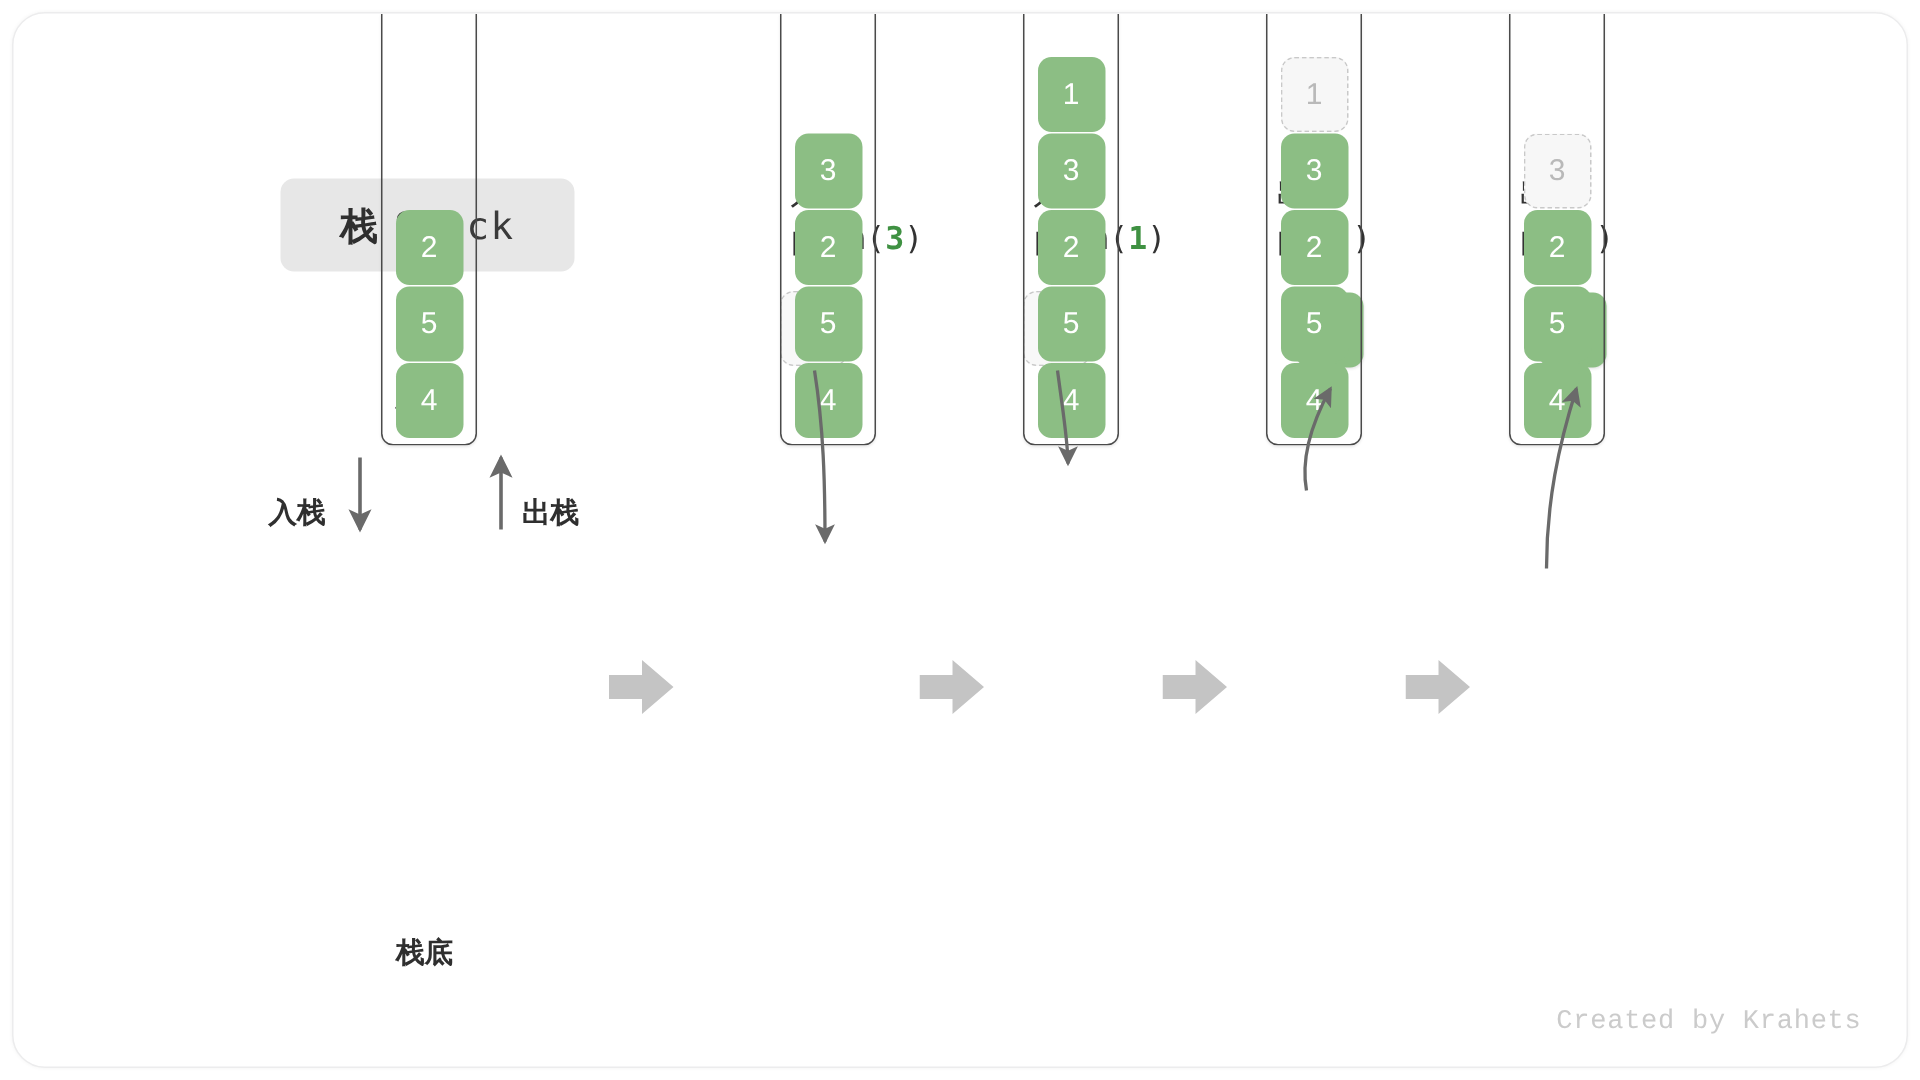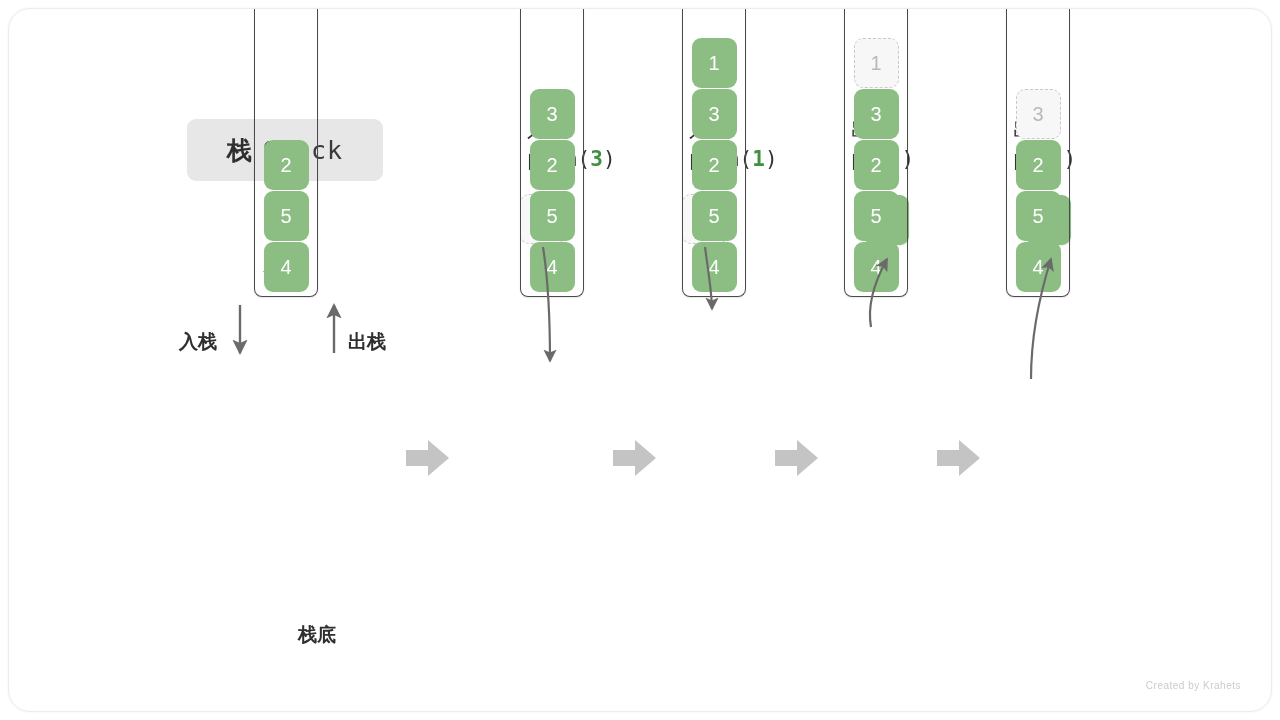--- a/index.html
+++ b/index.html
@@ -53,21 +53,21 @@
 
   
   .cjk-bold {
     font-size: 19px;
     font-weight: bold;
     color: #2f2f2f;
     white-space: nowrap;
   }
 
   #label-top    { position: absolute; left: 255px; top: 245px; }
-  #label-bottom { position: absolute; left: 255px; top: 613px; margin-left: 34px; }
+  #label-bottom { position: absolute; left: 255px; top: 613px; }
   #label-push   { position: absolute; left: 170px; top: 320px; }
   #label-pop    { position: absolute; left: 339px; top: 320px; }
 
   
   .col-head {
     position: absolute;
     top: 104px;
     width: 170px;
     text-align: left;
   }
@@ -164,22 +164,22 @@
     left: 0; top: 0;
     width: 1264px; height: 704px;
     pointer-events: none;
   }
 
   
   #footer {
     position: absolute;
     right: 30px;
     bottom: 20px;
-    font-family: Liberation Sans, sans-serif;
-    font-size: 10px;
+    font-family: Liberation Mono, monospace;
+    font-size: 18px;
     color: #cbcbcb;
     letter-spacing: 0.5px;
   }
 </style>
 </head>
 <body>
 
 <div id="canvas">
 
   <div id="title-chip">

